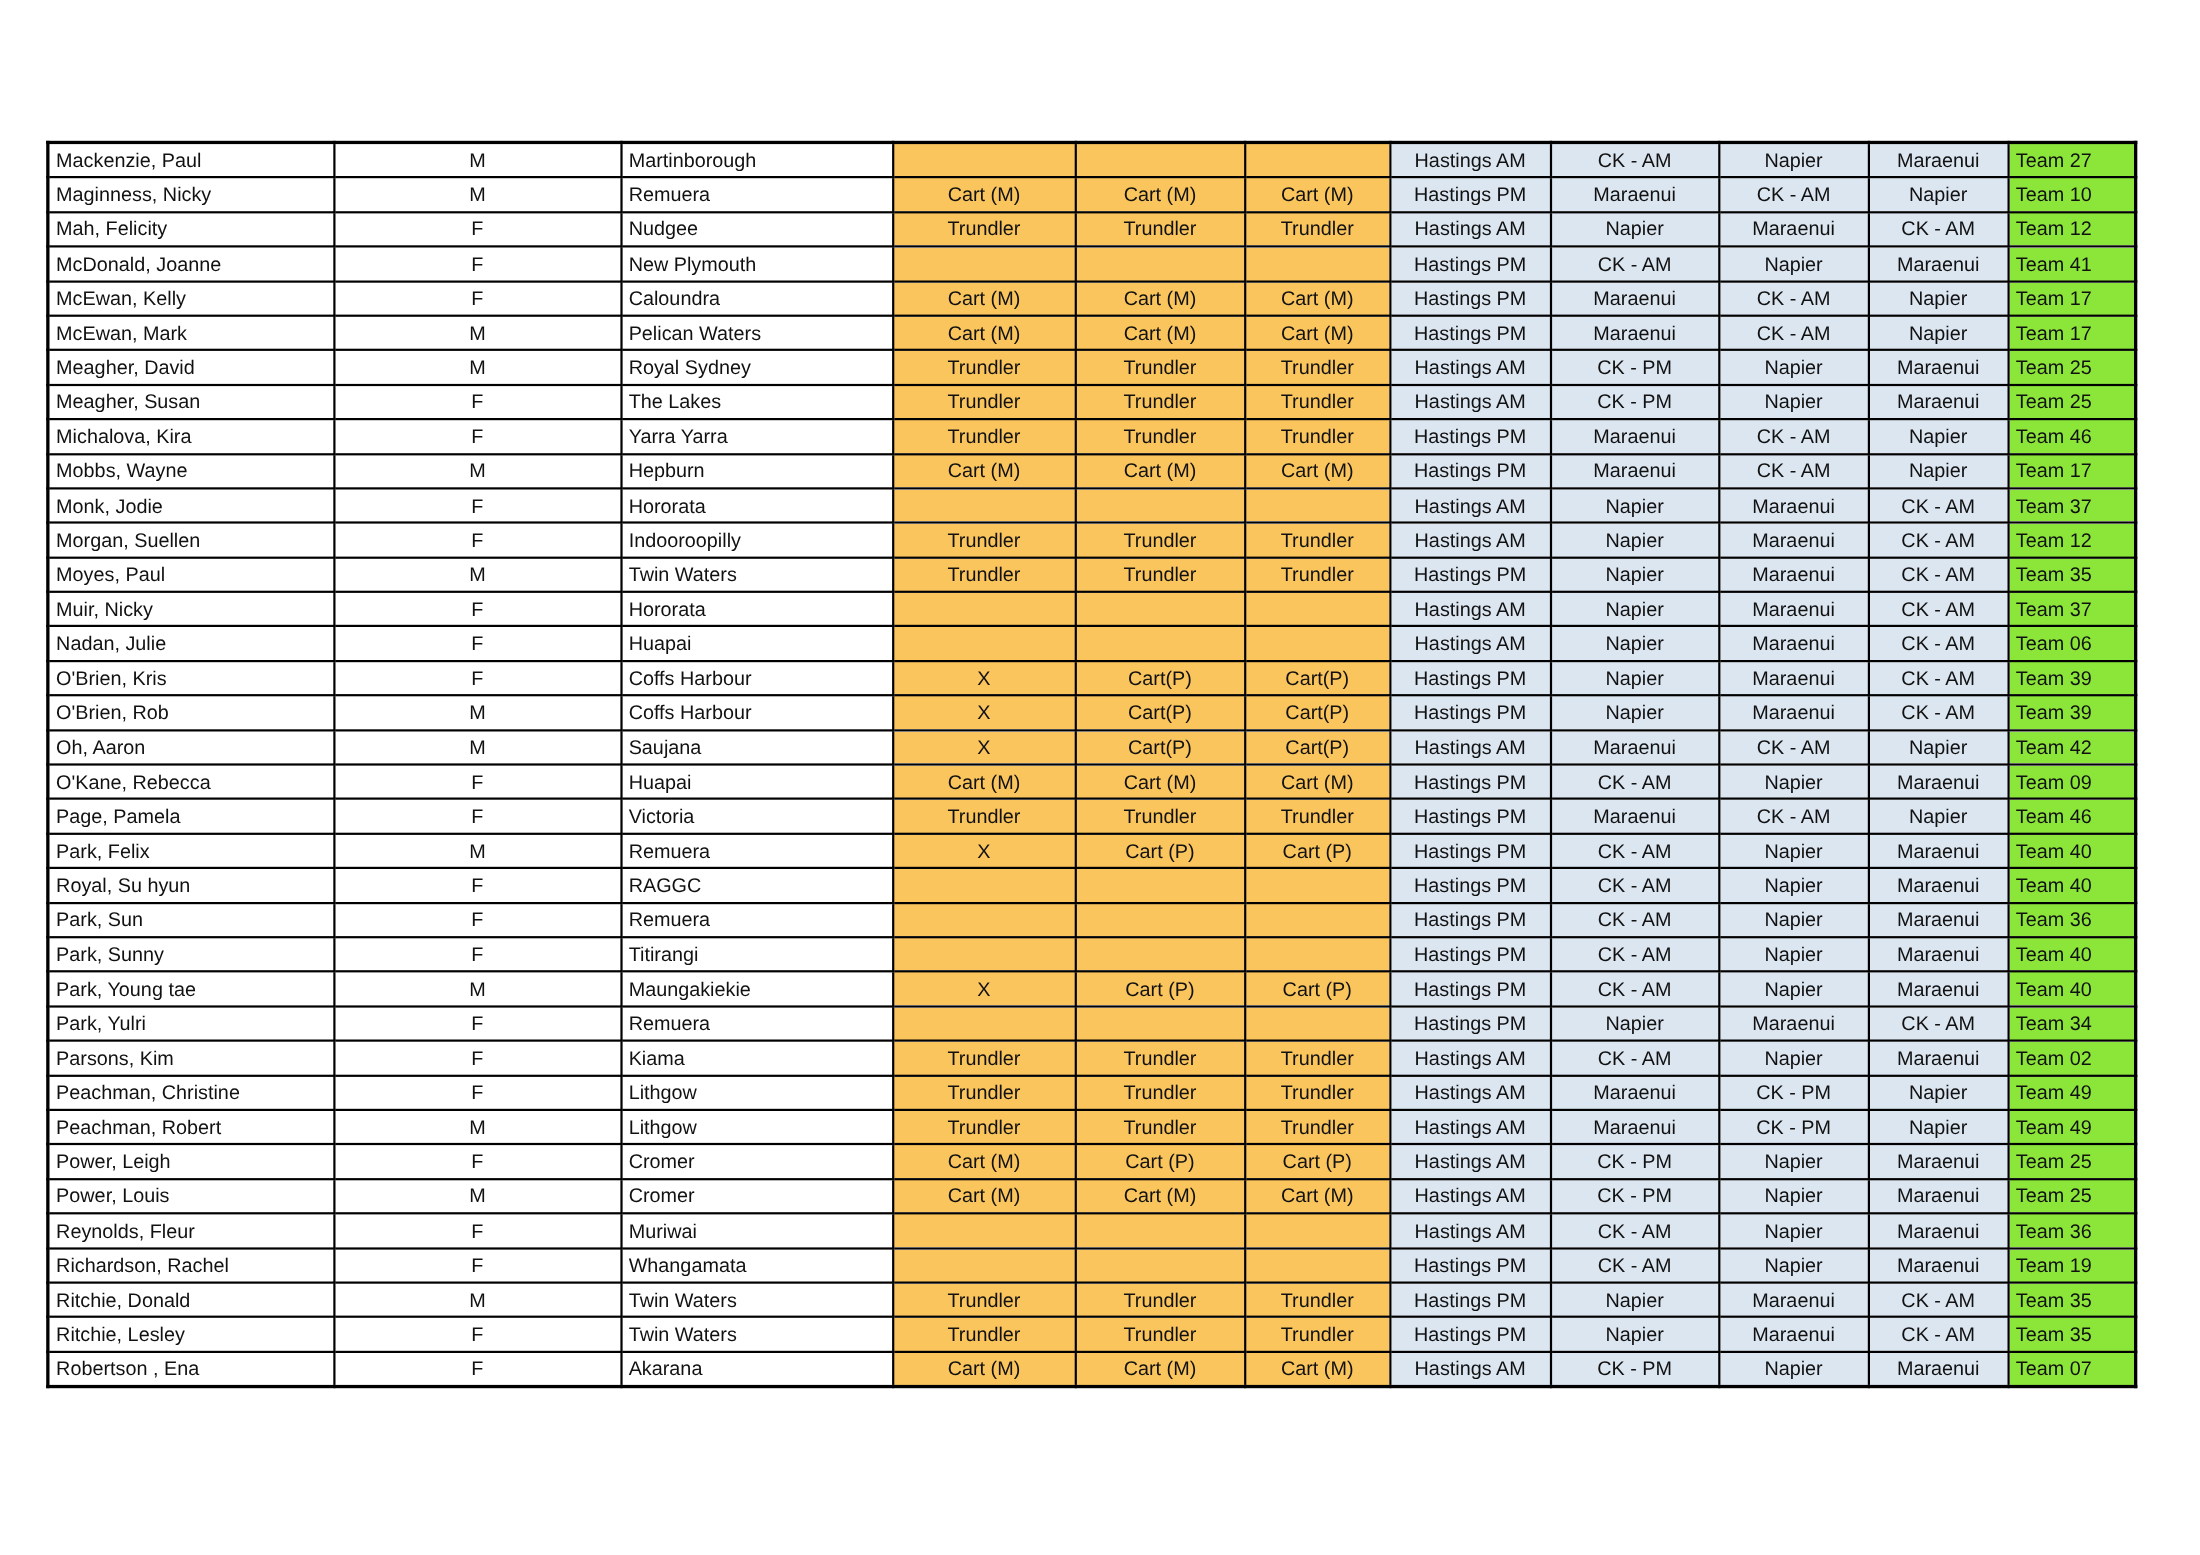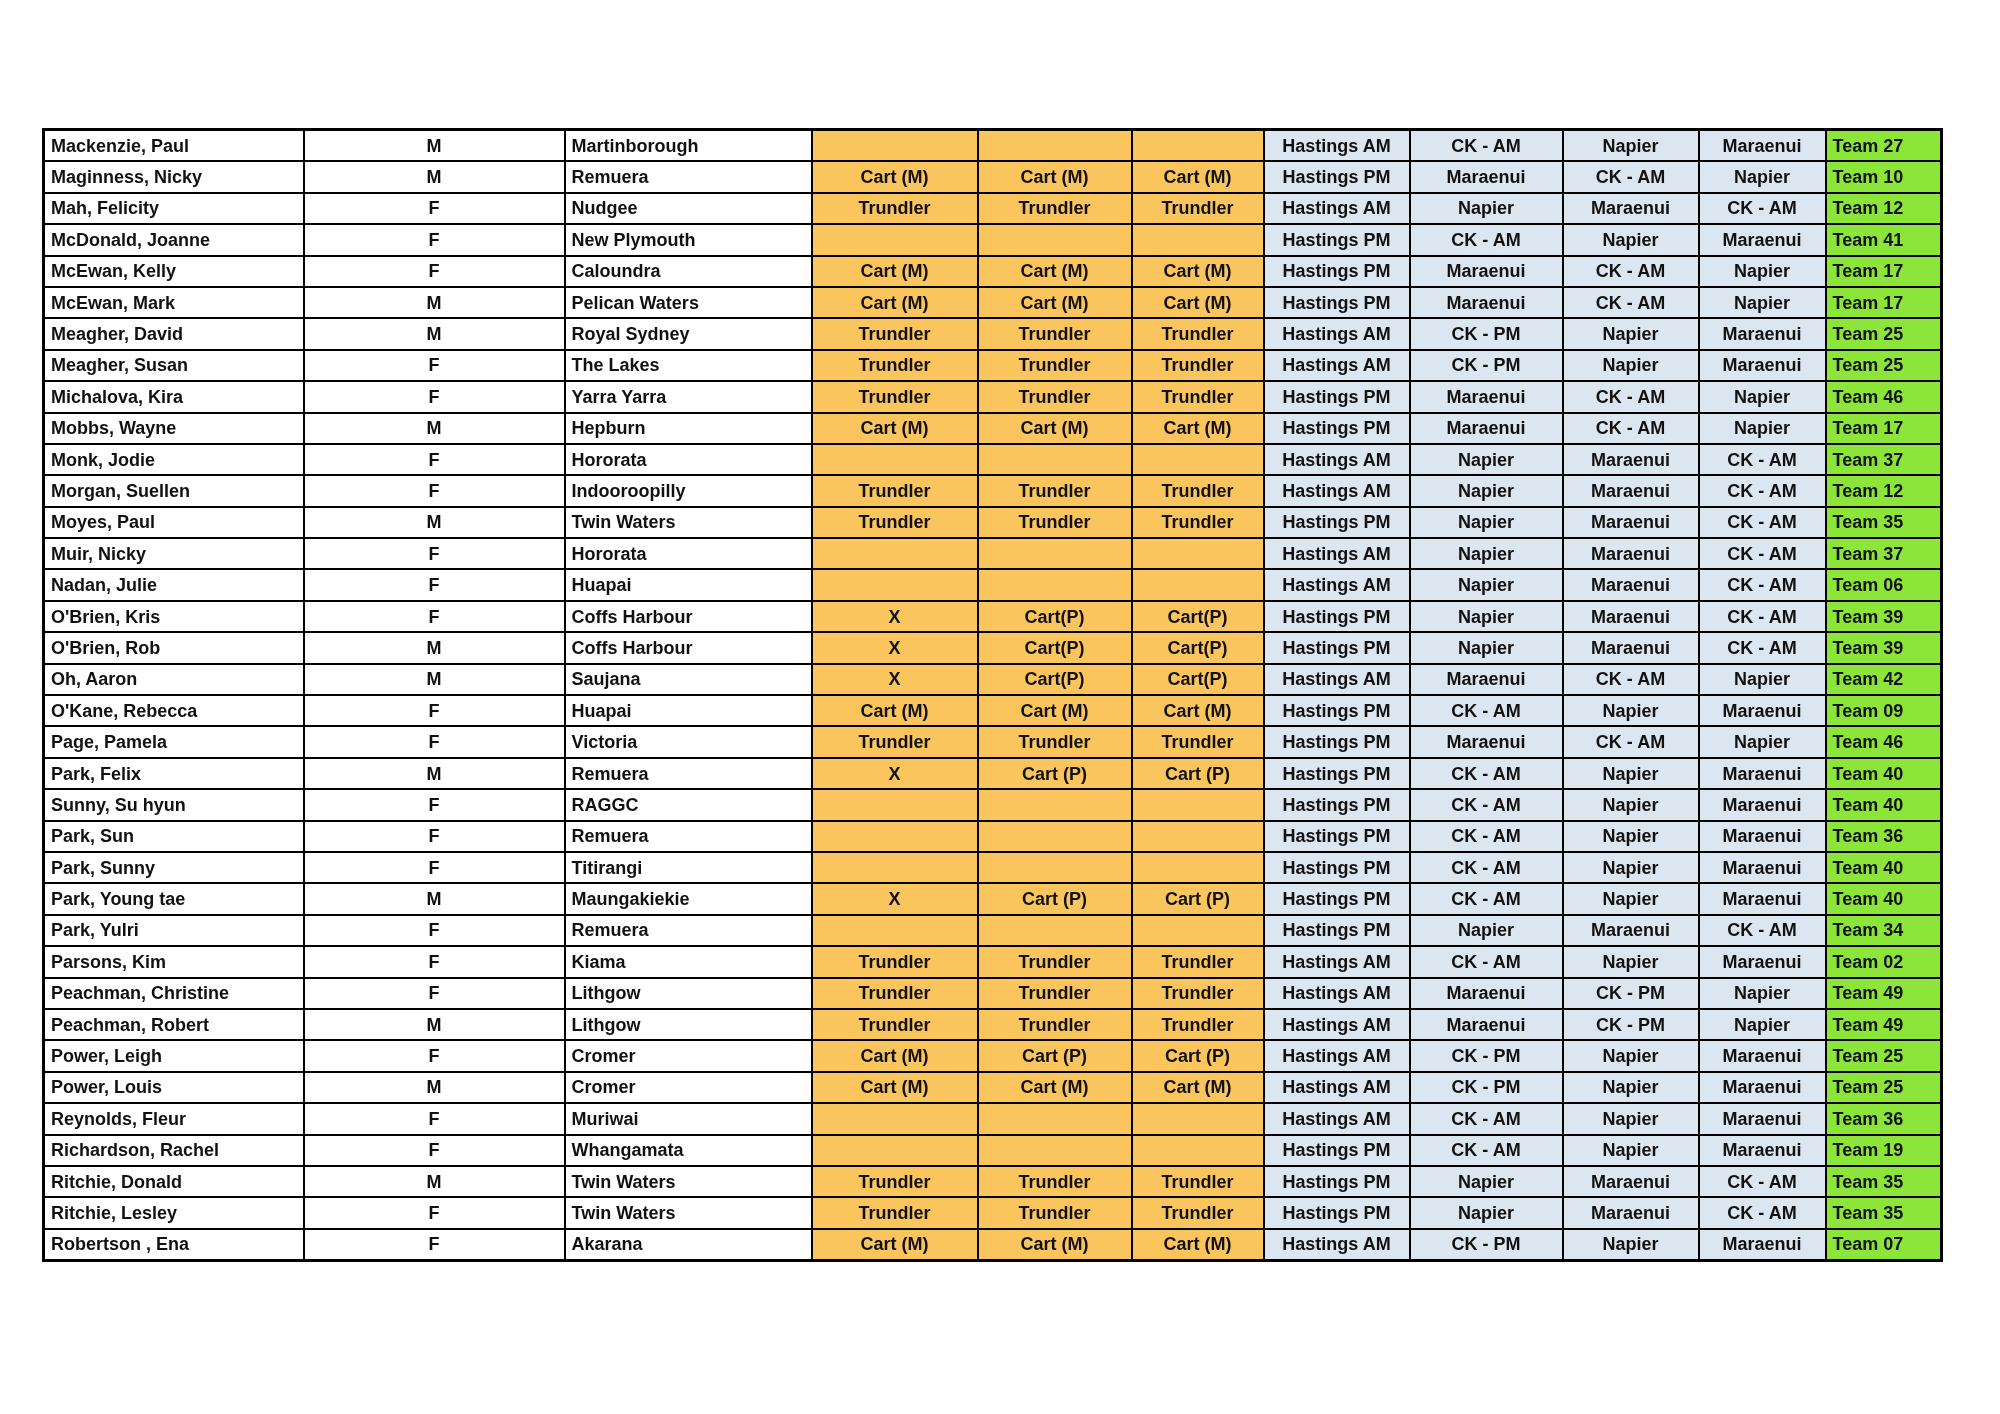--- a/index.html
+++ b/index.html
@@ -12,21 +12,20 @@
   }
   #sheet {
     position: absolute;
     left: 42px;
     top: 128px;
   }
   table.grid {
     border-collapse: collapse;
     table-layout: fixed;
     border: 3px solid var(--border-color, #000);
-    font-weight: bold;
   }
   table.grid td {
     border: 2px solid var(--border-color, #000);
     height: 29.4px;
     padding: 0 6px;
     font-size: 18px;
     line-height: 1;
     color: #111111;
     overflow: hidden;
     white-space: nowrap;
@@ -324,21 +323,21 @@
           <td class="align-center bg-orange">X</td>
           <td class="align-center bg-orange">Cart (P)</td>
           <td class="align-center bg-orange">Cart (P)</td>
           <td class="align-center bg-blue">Hastings PM</td>
           <td class="align-center bg-blue">CK - AM</td>
           <td class="align-center bg-blue">Napier</td>
           <td class="align-center bg-blue">Maraenui</td>
           <td class="align-left bg-green">Team 40</td>
         </tr>
         <tr>
-          <td class="align-left bg-white">Sunny, Su hyun</td>
+          <td class="align-left bg-white">Royal, Su hyun</td>
           <td class="align-center bg-white">F</td>
           <td class="align-left bg-white">RAGGC</td>
           <td class="align-center bg-orange"></td>
           <td class="align-center bg-orange"></td>
           <td class="align-center bg-orange"></td>
           <td class="align-center bg-blue">Hastings PM</td>
           <td class="align-center bg-blue">CK - AM</td>
           <td class="align-center bg-blue">Napier</td>
           <td class="align-center bg-blue">Maraenui</td>
           <td class="align-left bg-green">Team 40</td>

